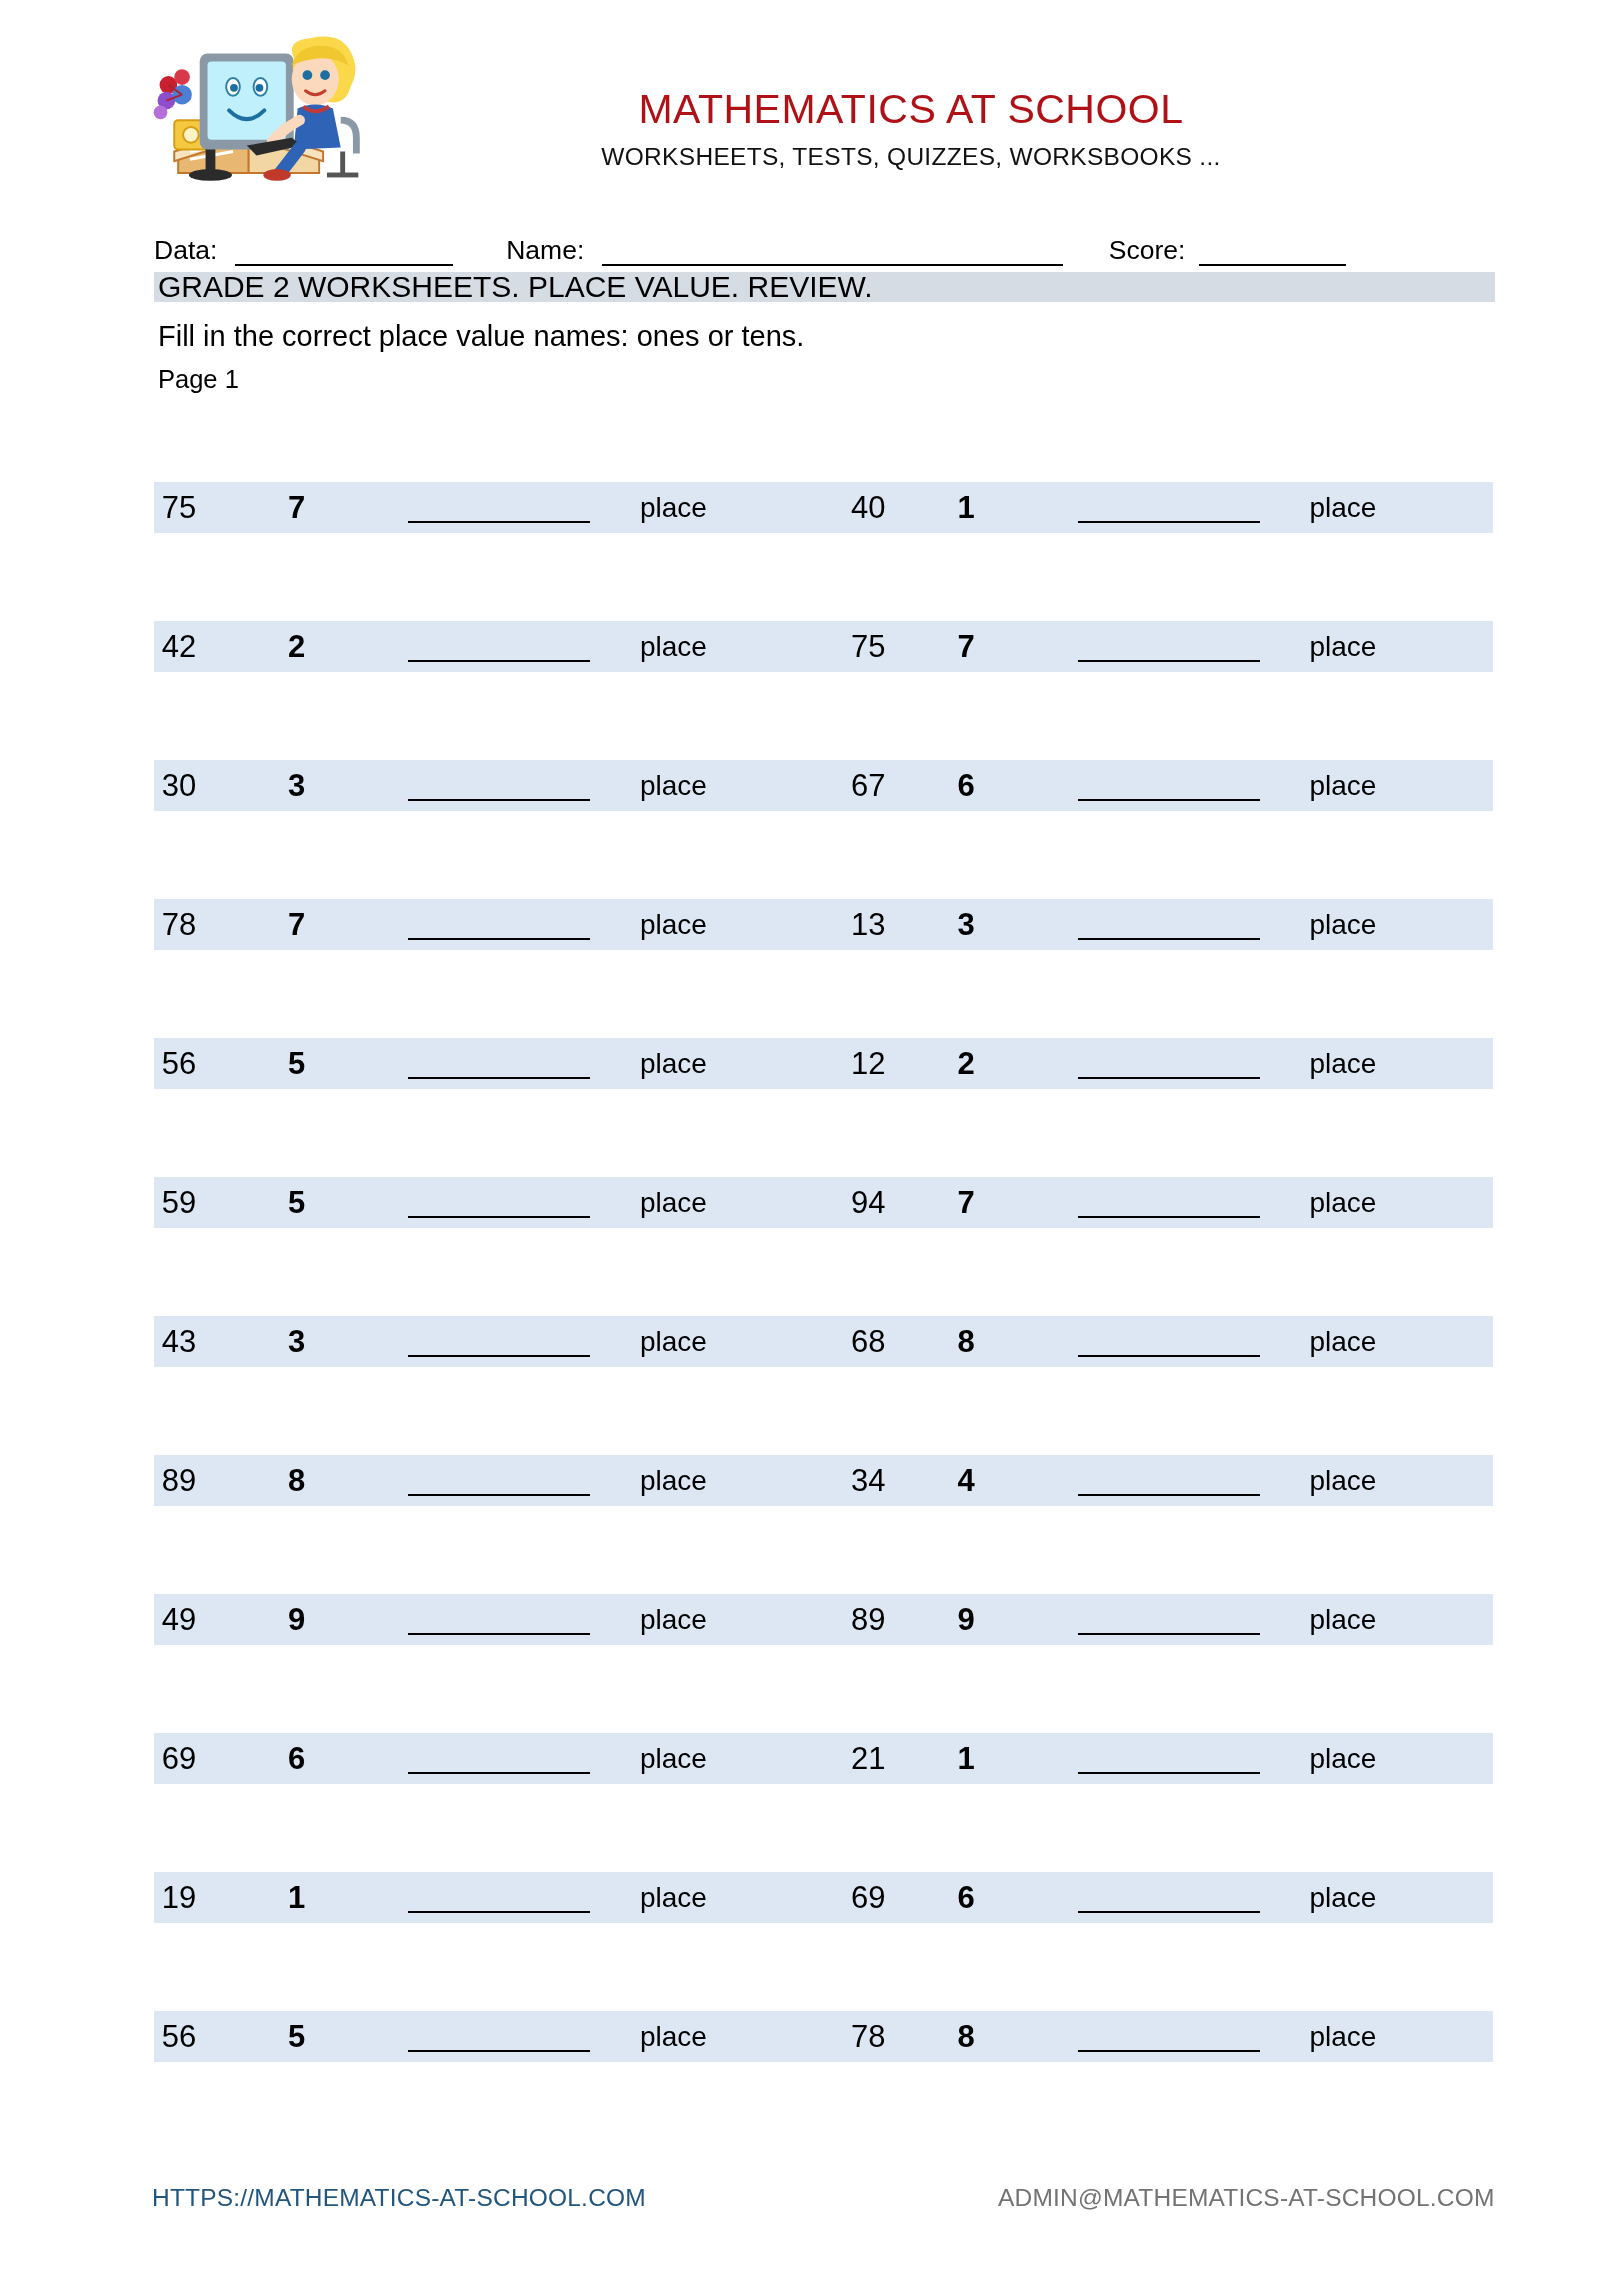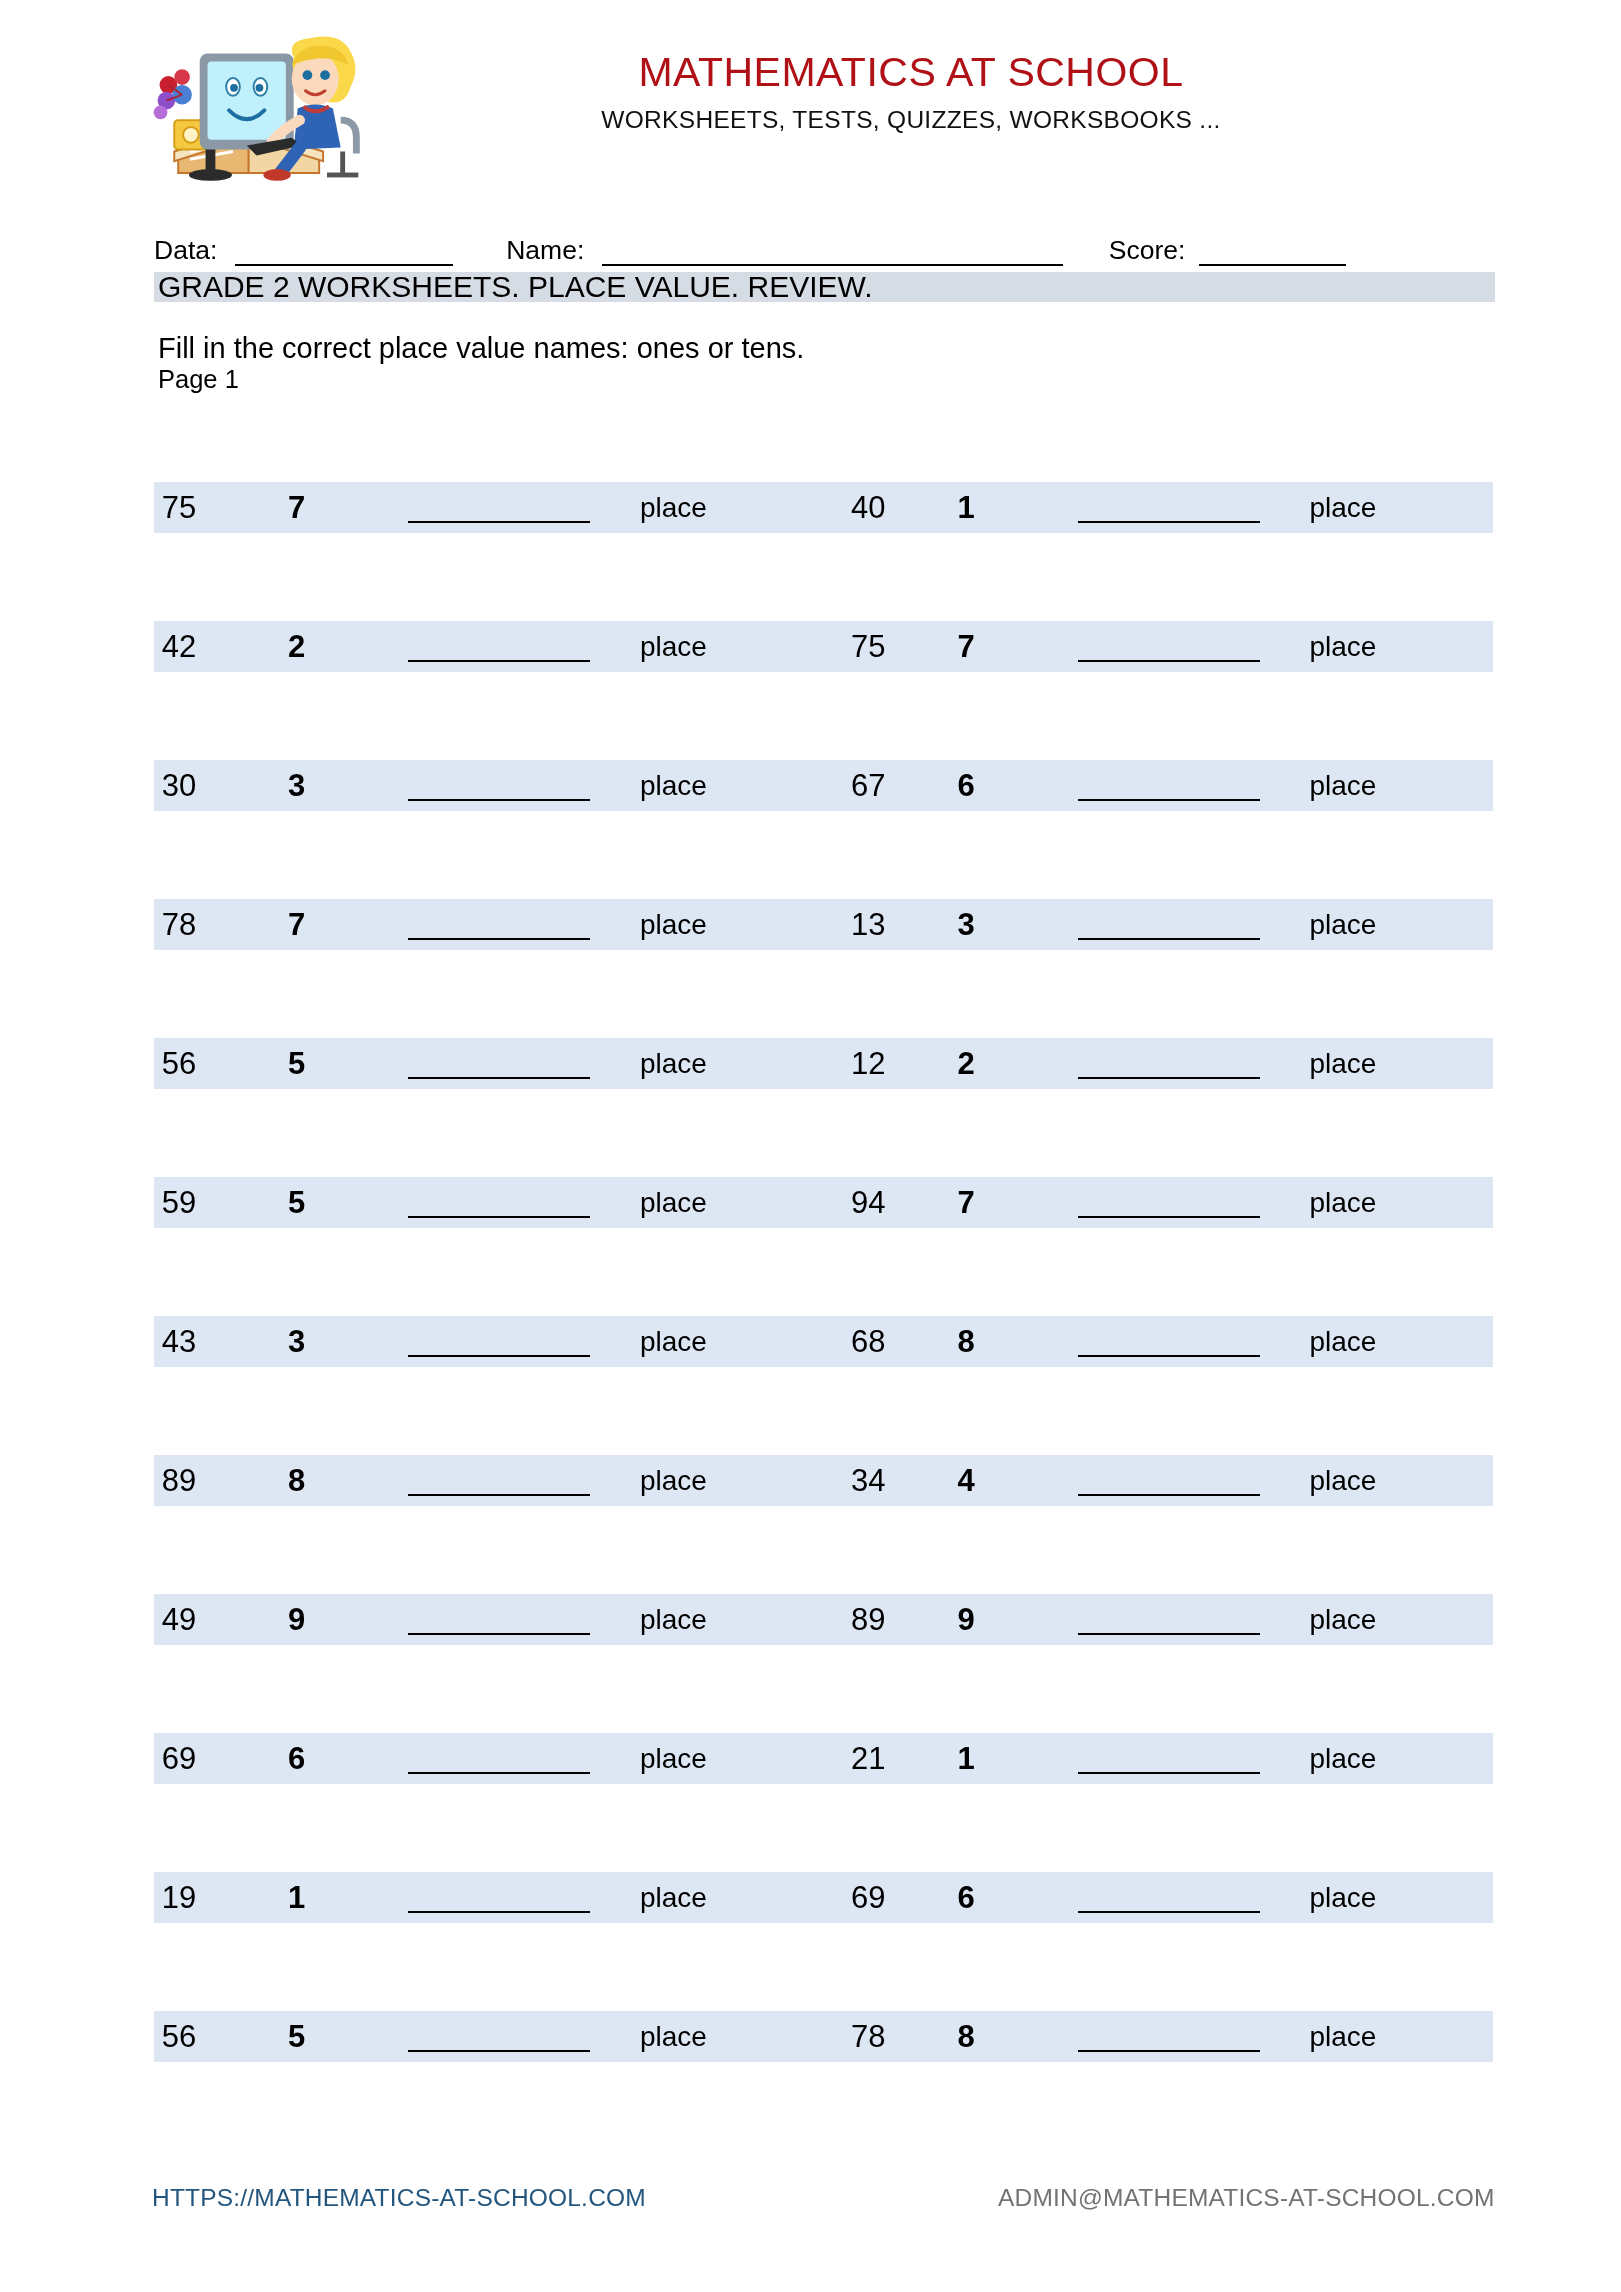--- a/index.html
+++ b/index.html
@@ -35,20 +35,21 @@
     width: 980px;
     text-align: center;
   }
   .brand-title {
     color: #b01116;
     font-size: 41px;
     font-weight: 400;
     letter-spacing: 0.5px;
     line-height: 1.05;
     white-space: nowrap;
+    margin-top: 37px;
   }
   .brand-sub {
     color: #111111;
     font-size: 24.5px;
     font-weight: 400;
     letter-spacing: 0.3px;
     margin-top: 11.8px;
     white-space: nowrap;
   }
 
@@ -89,21 +90,21 @@
   }
   .title-bar-text {
     font-size: 30px;
     font-weight: 400;
     padding-left: 3.9px;
     white-space: nowrap;
   }
   .instruction {
     position: absolute;
     left: 158px;
-    top: 332px;
+    top: 320px;
     font-size: 29px;
     white-space: nowrap;
   }
   .page-label {
     position: absolute;
     left: 158px;
     top: 365px;
     font-size: 25.5px;
     white-space: nowrap;
   }

